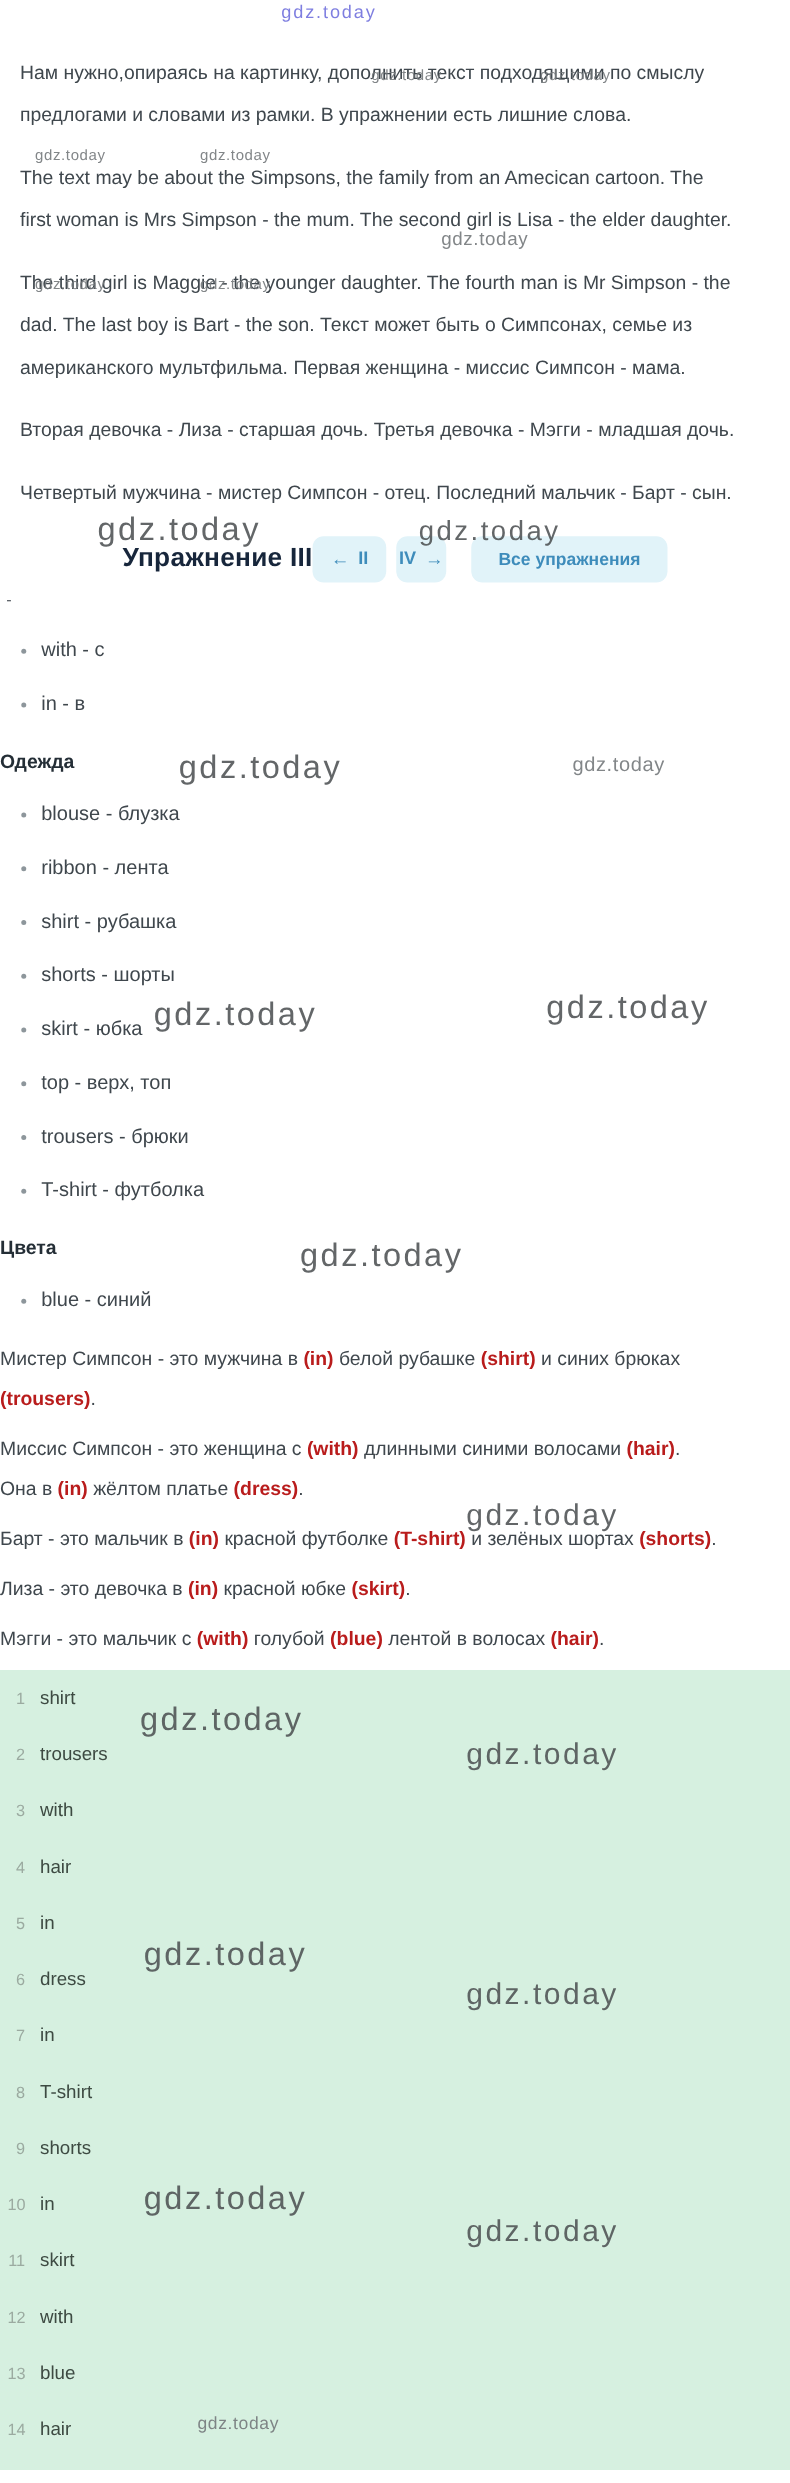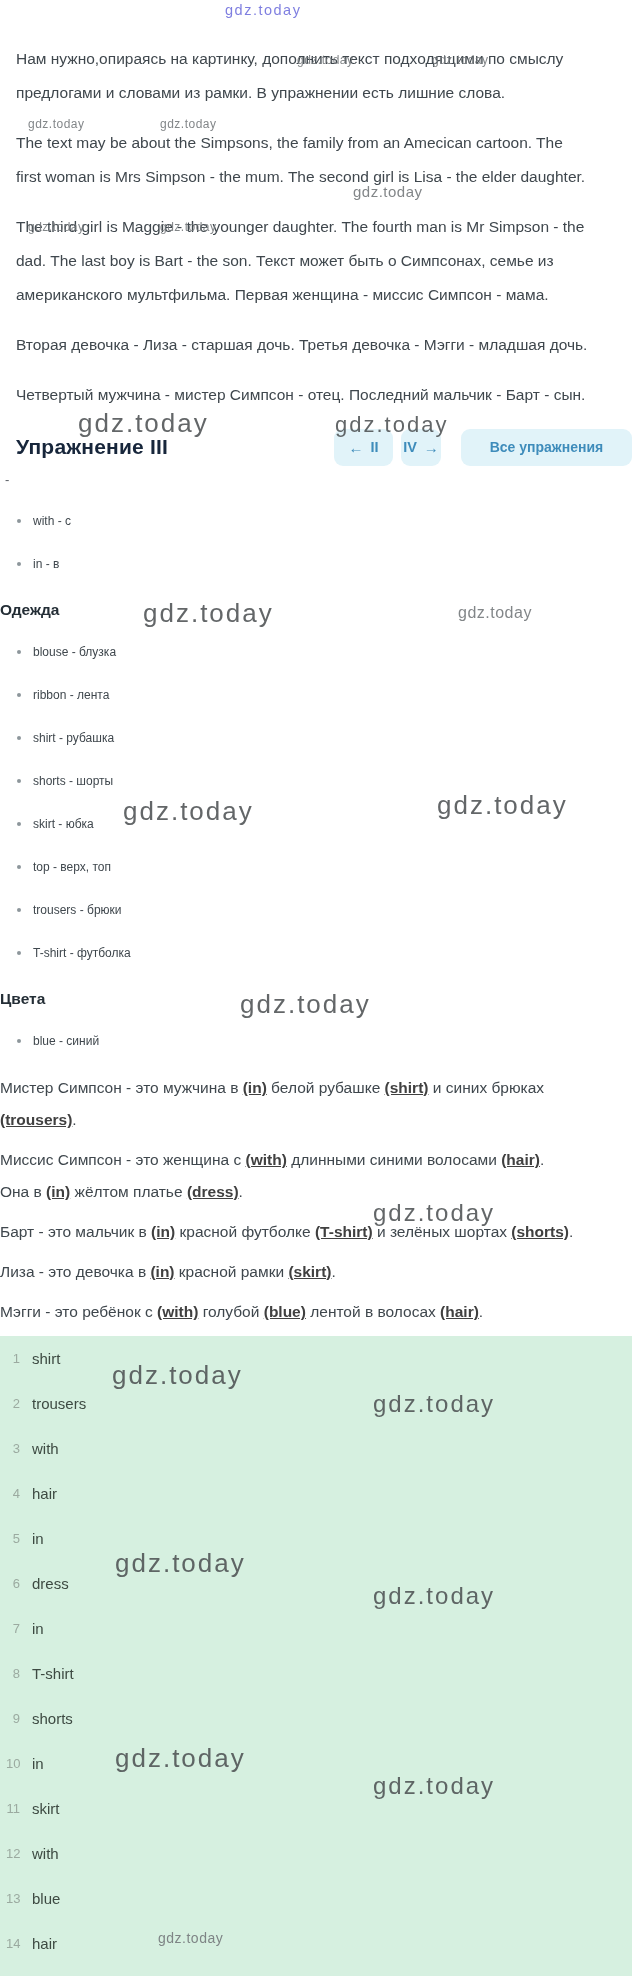--- a/index.html
+++ b/index.html
@@ -41,49 +41,49 @@
     font-size:15.5px;
     line-height:34px;
     white-space:pre;
     color:var(--text, #3f474d);
   }
 
   
   .exercise-header {
     margin-top:9px;
     height:38px;
-    display:flex; align-items:center; justify-content:space-between;padding-left:16px;
+    display:flex; align-items:center; justify-content:center;
   }
   .title {
     margin:0; font-size:21px; font-weight:700;
     color:var(--title, #17263b);
     letter-spacing:.2px;
   }
   .nav-buttons { display:flex; align-items:center; gap:8px; }
   .nav-btn {
     height:37px; border:none; cursor:pointer;
     border-radius:9px;
     background:var(--button-bg, #e1f3f9);
     color:var(--accent-blue, #3e8cbb);
     font-family:inherit; font-size:14.5px; font-weight:700;
     display:flex; align-items:center; justify-content:center; gap:7px;
     padding:0;
   }
   .nav-btn.prev { width:59px; }
   .nav-btn.next { width:40px; }
-  .nav-btn.wide { width:171px; margin-left:12px; font-size:14px; }
+  .nav-btn.wide { width:157px; margin-left:12px; font-size:14px; }
   .arrow { font-size:15px; font-weight:400; line-height:1; }
 
   .stray { margin:6px 0 0 5px; font-size:13px; line-height:16px; color:#5a6066; }
 
   
   .blist { margin:11px 0 0 0; padding:0; list-style:none; }
   .bl {
     height:43px; display:flex; align-items:center;
-    font-size:12px; color:var(--text, #3f474d);
+    font-size:16px; color:var(--text, #3f474d);
   }
   .bl::before {
     content:""; flex:0 0 auto;
     width:4px; height:4px; border-radius:50%;
     background:#8d969b; margin:0 12px 0 17px;
   }
 
   .sec {
     margin:16px 0 0 0;
     font-size:15.5px; font-weight:700;
@@ -91,21 +91,21 @@
   }
 
   
   .answers-text { margin-top:10px; }
   .ans-p {
     margin:0 0 8px 0;
     font-size:15.5px; line-height:32px;
     white-space:pre-line;
     color:var(--text, #3f474d);
   }
-  .ans-p b { font-weight:700; color:#404040;text-decoration:underline; }
+  .ans-p b { font-weight:700; color:#b91c1c; }
 
   
   .answers-box {
     position:relative; z-index:1;
     width:632px; height:640px;
     background:var(--answers-bg, #d6f0e0);
   }
   .ans-row { height:45px; display:flex; align-items:center; padding-left:6px; }
   .ans-num {
     flex:0 0 auto; width:14px; text-align:right;
@@ -202,22 +202,22 @@
     <li class="bl">blue - синий</li>
       </ul>
 
     <div class="answers-text">
 
     <p class="ans-p"><span>Мистер Симпсон - это мужчина в </span><b>(in)</b><span> белой рубашке </span><b>(shirt)</b><span> и синих брюках
 </span><b>(trousers)</b><span>.</span></p>
         <p class="ans-p"><span>Миссис Симпсон - это женщина с </span><b>(with)</b><span> длинными синими волосами </span><b>(hair)</b><span>.
 Она в </span><b>(in)</b><span> жёлтом платье </span><b>(dress)</b><span>.</span></p>
         <p class="ans-p"><span>Барт - это мальчик в </span><b>(in)</b><span> красной футболке </span><b>(T-shirt)</b><span> и зелёных шортах </span><b>(shorts)</b><span>.</span></p>
-        <p class="ans-p"><span>Лиза - это девочка в </span><b>(in)</b><span> красной рамки </span><b>(skirt)</b><span>.</span></p>
-        <p class="ans-p"><span>Мэгги - это ребёнок с </span><b>(with)</b><span> голубой </span><b>(blue)</b><span> лентой в волосах </span><b>(hair)</b><span>.</span></p>
+        <p class="ans-p"><span>Лиза - это девочка в </span><b>(in)</b><span> красной юбке </span><b>(skirt)</b><span>.</span></p>
+        <p class="ans-p"><span>Мэгги - это мальчик с </span><b>(with)</b><span> голубой </span><b>(blue)</b><span> лентой в волосах </span><b>(hair)</b><span>.</span></p>
       </div>
 
   </main>
 
   <section class="answers-box">
 
   <div class="ans-row">
       <span class="ans-num">1</span>
       <span class="ans-word">shirt</span>
     </div>

